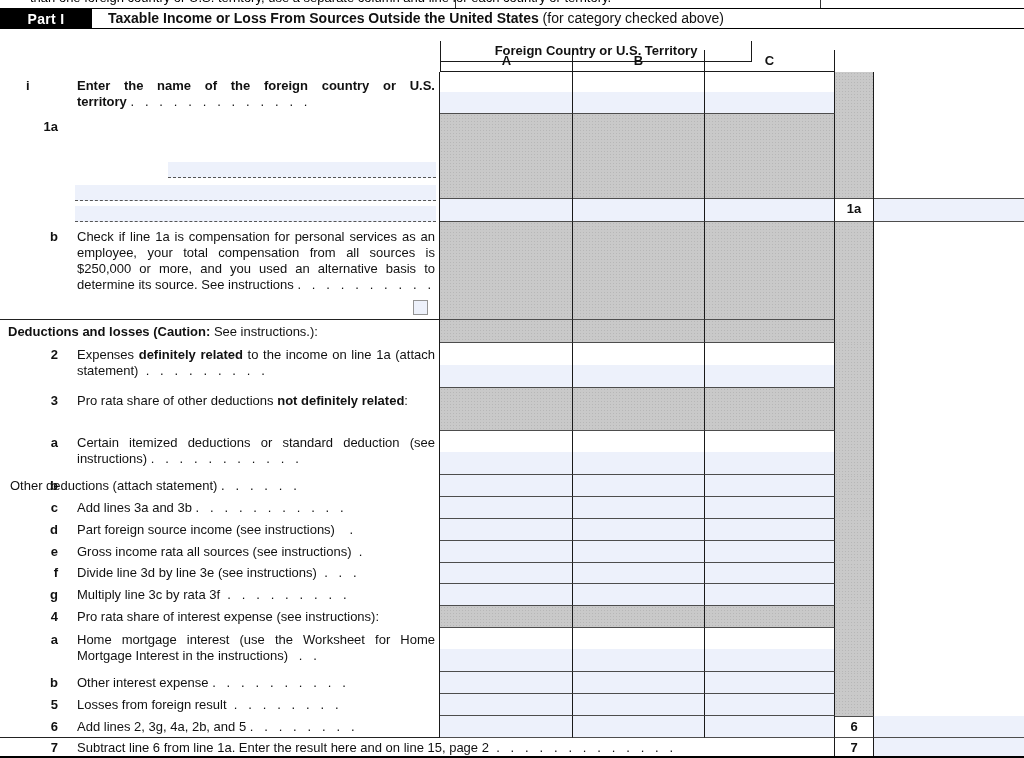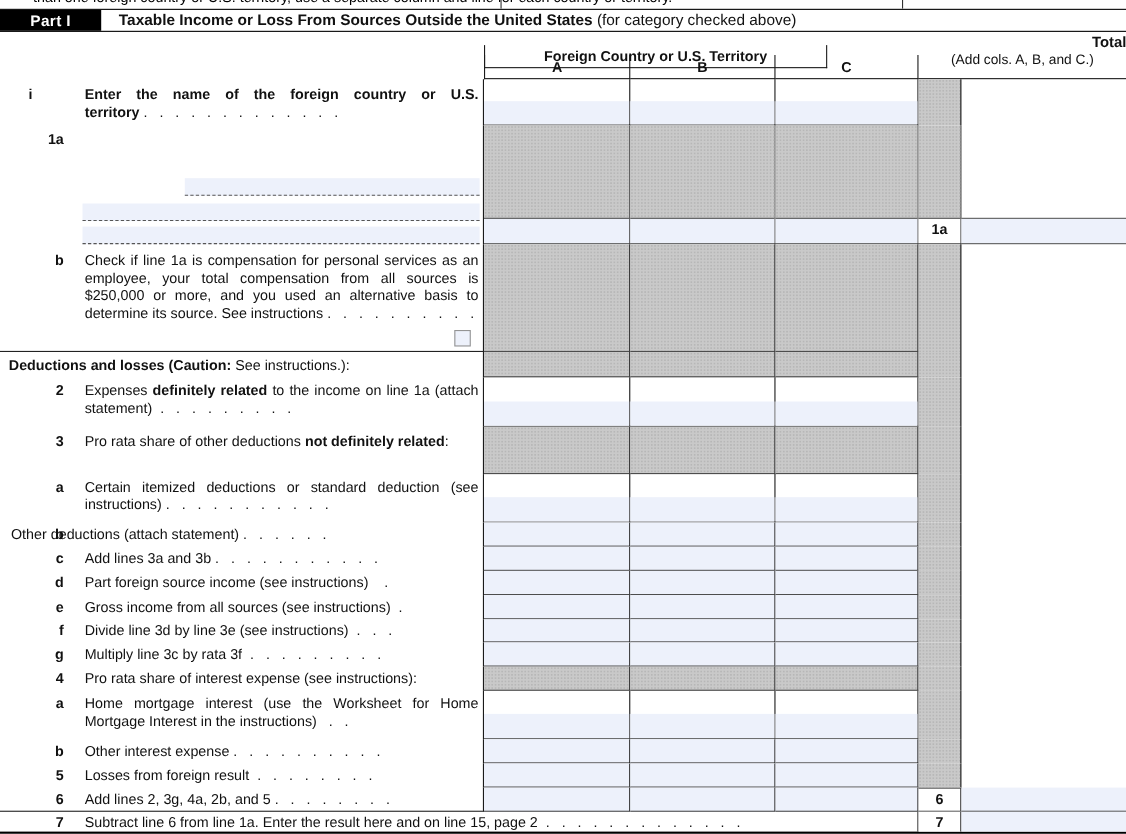--- a/index.html
+++ b/index.html
@@ -76,24 +76,20 @@
   <div class="partbar">
     <div class="partbox">Part I</div>
     <div class="parttitle"><span class="b">Taxable Income or Loss From Sources Outside the United States</span><span> (for category checked above)</span></div>
   </div>
 
   <div class="thead">
     <div class="hgroup">Foreign Country or U.S. Territory</div>
     <div class="hcol hA">A</div>
     <div class="hcol hB">B</div>
     <div class="hcol hC">C</div>
-    <div class="htotal">
-      <div class="b">Total</div>
-      <div class="hsub">(Add cols. A, B, and C.)</div>
-    </div>
   </div>
 
   <div id="rows">
       <div class="row" style="height: 42px;">
         <div class="cell desc">
           <span class="num numleft" style="top: 6px;">i</span>
           <div class="lblwrap just" style="padding-top: 6px;"><span class="b">Enter the name of the foreign country or U.S. territory</span><span class="dots">&nbsp;.&nbsp;&nbsp;&nbsp;.&nbsp;&nbsp;&nbsp;.&nbsp;&nbsp;&nbsp;.&nbsp;&nbsp;&nbsp;.&nbsp;&nbsp;&nbsp;.&nbsp;&nbsp;&nbsp;.&nbsp;&nbsp;&nbsp;.&nbsp;&nbsp;&nbsp;.&nbsp;&nbsp;&nbsp;.&nbsp;&nbsp;&nbsp;.&nbsp;&nbsp;&nbsp;.&nbsp;&nbsp;&nbsp;.</span></div>
         </div>
         <div class="cell abc colA">
           <div style="height: 20px;"></div>
@@ -240,21 +236,21 @@
         </div>
         <div class="cell abc colA f-blue"></div>
         <div class="cell abc colB f-blue"></div>
         <div class="cell abc colC f-blue"></div>
         <div class="cell lc f-gray"></div>
         <div class="cell tc"></div>
       </div>
       <div class="row" style="height: 22px;">
         <div class="cell desc">
           <span class="num" style="top: 3px;">e</span>
-          <div class="lblwrap" style="padding-top: 3px;"><span>Gross income from all sources (see instructions)</span><span class="dots">&nbsp;&nbsp;.</span></div>
+          <div class="lblwrap" style="padding-top: 3px;"><span>Gross income rata all sources (see instructions)</span><span class="dots">&nbsp;&nbsp;.</span></div>
         </div>
         <div class="cell abc colA f-blue"></div>
         <div class="cell abc colB f-blue"></div>
         <div class="cell abc colC f-blue"></div>
         <div class="cell lc f-gray"></div>
         <div class="cell tc"></div>
       </div>
       <div class="row" style="height: 21px;">
         <div class="cell desc">
           <span class="num" style="top: 2px;">f</span>

